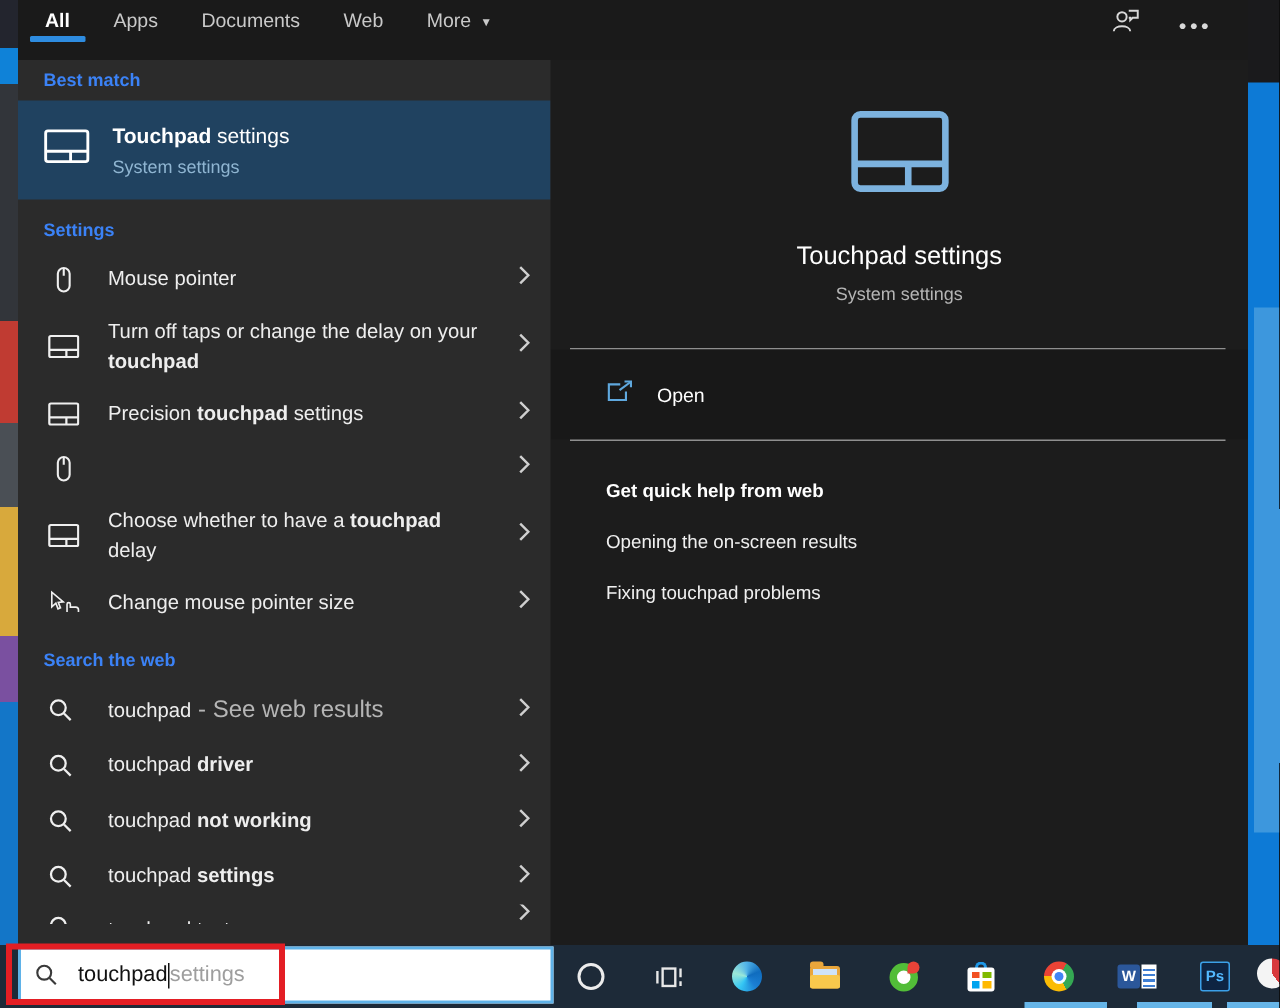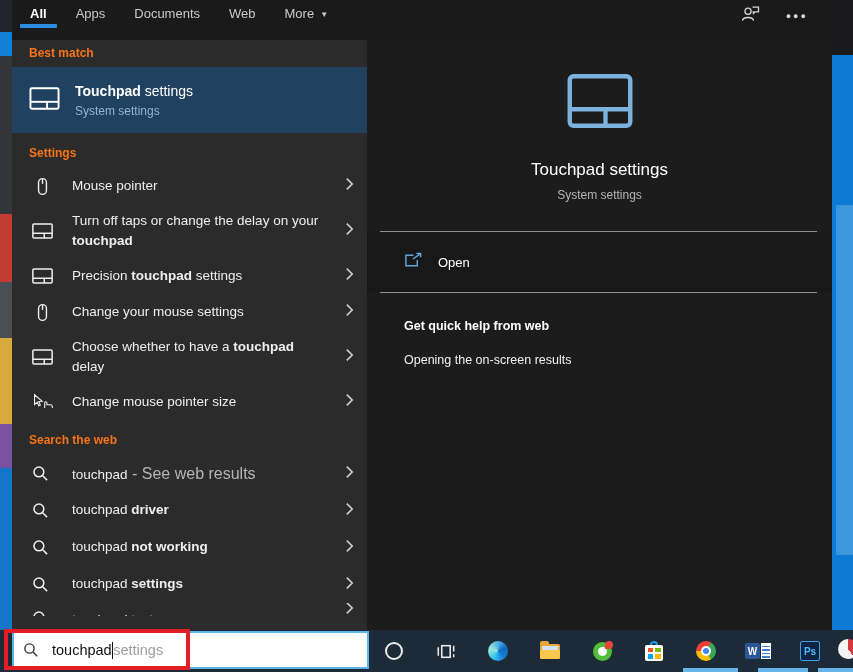--- a/index.html
+++ b/index.html
@@ -22,21 +22,21 @@
   .tab.sel { color:#fff; font-weight:bold; }
   .tab .under { position:absolute; left:-10px; right:-10px; bottom:5px; height:4px; border-radius:1px; }
   .tab .tri { font-size:8px; color:#c9c9c9; margin-left:6px; vertical-align:1px; }
   .hdr-icons { position:absolute; right:24px; top:5px; display:flex; align-items:center; gap:26px; color:#d8d8d8; }
   .dots { font-size:9px; letter-spacing:2px; color:#d8d8d8; }
 
   .panels { display:flex; height:590px; }
   .results { width:355px; background:#2b2b2b; position:relative; overflow:hidden; }
   .preview { flex:1; background:#1c1c1c; text-align:center; overflow:hidden; }
 
-  .sec-h { margin:6px 0 0 17px; font-size:12px; font-weight:bold; color:#f97316; }
+  .sec-h { margin:6px 0 0 17px; font-size:12px; font-weight:bold; color:#3b82f6; }
   .sec-h.mt { margin-top:13px; }
   .bm-row { margin-top:7px; height:66px; display:flex; align-items:center; padding-left:17px; }
   .bm-icon { color:#fff; width:31px; }
   .bm-text { margin-left:15px; }
   .bm-title { font-size:14px; color:#fff; }
   .bm-sub { font-size:12px; color:#8fb5d1; margin-top:4px; }
 
   .rlist { margin-top:8px; }
   .row { position:relative; display:flex; align-items:center; min-height:36px; padding:2px 34px 2px 20px; cursor:default; }
   .row.two { min-height:54px; }
@@ -205,21 +205,20 @@
                   <polyline points="2,2 8,8 2,14"></polyline>
                 </svg></span>
             </div>
             <div class="row">
               <span class="ricon">
                 <svg width="21" height="19" viewBox="0 0 24 20" stroke="currentColor" fill="none" stroke-width="1.6">
                   <rect x="7.5" y="1" width="9" height="18" rx="4.5"></rect>
                   <line x1="12" y1="1.5" x2="12" y2="7"></line>
                 </svg>
               </span>
-              <span class="rtext"><span>Change your mouse settings</span></span>
               <span class="chev"><svg width="9" height="15" viewBox="0 0 10 16" stroke="currentColor" fill="none" stroke-width="1.8">
                   <polyline points="2,2 8,8 2,14"></polyline>
                 </svg></span>
             </div>
             <div class="row two">
               <span class="ricon">
                 <svg width="21" height="16" viewBox="0 0 24 18" stroke="currentColor" fill="none" stroke-width="1.7">
                   <rect x="1" y="1" width="22" height="16" rx="1.2"></rect>
                   <line x1="1" y1="11.6" x2="23" y2="11.6"></line>
                   <line x1="14" y1="11.6" x2="14" y2="17"></line>
@@ -327,20 +326,21 @@
                 <path d="M9.5 7 L17 1.5"></path>
                 <path d="M13 1 H17.5 V5"></path>
             </svg>
           </span>
           <span class="olabel">Open</span>
         </div>
         <div class="divider"></div>
         <div class="help">
           <div class="help-h">Get quick help from web</div>
           <a>Opening the on-screen results</a>
+          <a>Fixing touchpad problems</a>
         </div>
       </div>
     </div>
   </div>
 
   <div class="taskbar">
     <div class="ticons" id="ticons">
         <div class="ticon">
           <div class="cortana"></div>
         </div>

